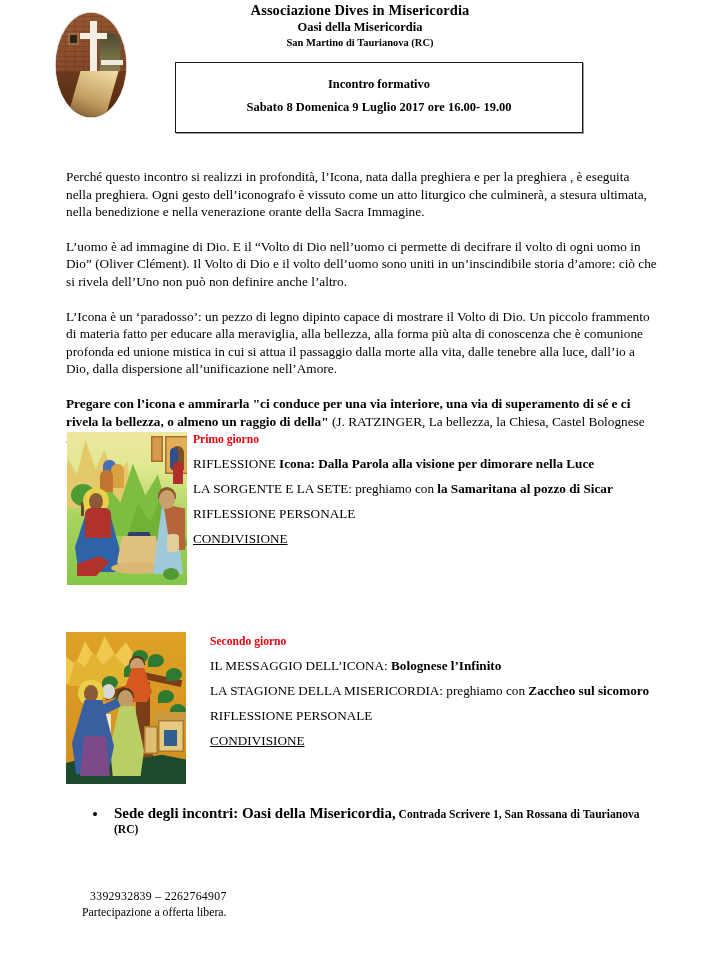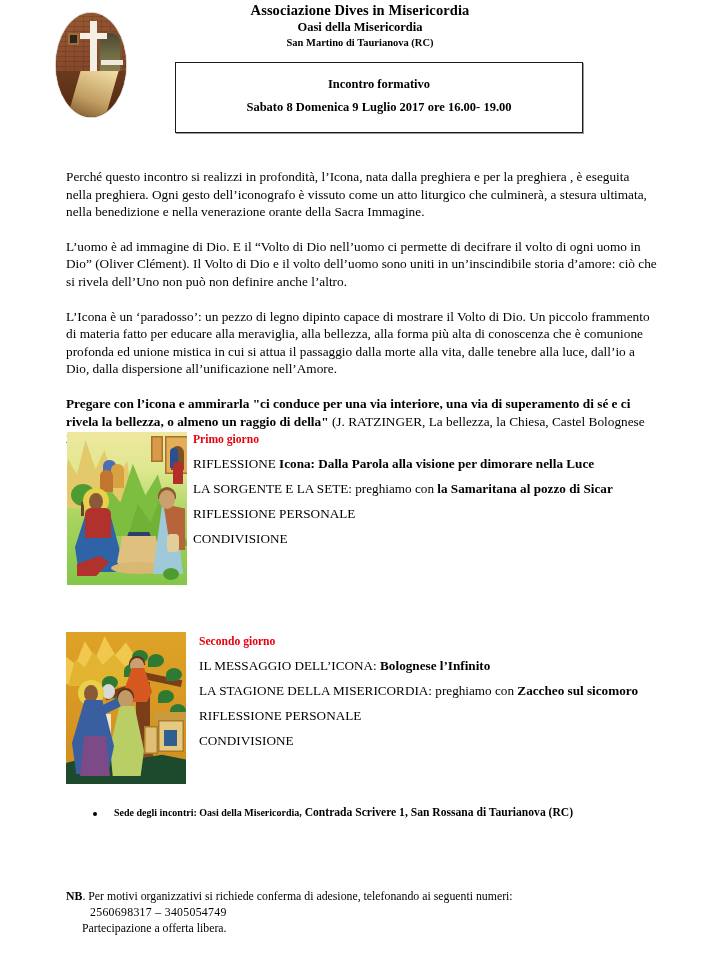--- a/index.html
+++ b/index.html
@@ -184,21 +184,21 @@
     font-size: 11.6px;
     line-height: 15px;
     margin-bottom: 9px;
   }
   .day-line {
     font-size: 13.2px;
     line-height: 16px;
     margin-bottom: 9px;
     white-space: nowrap;
   }
-  .day-line:last-child { margin-bottom: 0; }
+  .day-line:last-child { margin-bottom: 0; text-decoration: underline; }
   .day-line b { font-weight: bold; }
 
   
   .icon1 {
     left: 67px; top: 432px; width: 120px; height: 153px;
     background: linear-gradient(180deg,#e8e08a 0%, #cfe07a 30%, #9fd15a 65%, #8ec94e 100%);
   }
   .icon1 .sky { position:absolute; inset:0; background: linear-gradient(180deg,#efe7a0 0%,#dfe890 24%,#a9d45f 55%,#84c64a 100%); }
   .icon1 .mtn-a { position:absolute; left:-6px; top:2px; width:72px; height:74px;
     background:#e3c96a; clip-path: polygon(0% 100%, 10% 34%, 22% 55%, 34% 8%, 48% 48%, 60% 22%, 76% 62%, 92% 36%, 100% 100%); }
@@ -305,21 +305,21 @@
     width: 4px;
     height: 4px;
     border-radius: 50%;
     background: #000;
   }
   .bullet-text {
     font-size: 11.6px;
     line-height: 14.6px;
   }
   .bullet-text b { font-weight: bold; }
-  .bullet-text .big { font-size: 10px; }
+  .bullet-text .big { font-size: 15px; }
 
   
   .nb-block {
     position: absolute;
     left: 66px;
     top: 888px;
     width: 600px;
     font-size: 11.8px;
     line-height: 16px;
   }
@@ -430,35 +430,34 @@
       <div class="scroll"></div>
       <div class="man-hair"></div>
       <div class="man-head"></div>
       <div class="man-robe"></div>
       <div class="ang-halo"></div>
       <div class="ang-head"></div>
       <div class="ang-robe"></div>
       <div class="ang-under"></div>
       <div class="ang-arm"></div>
     </div>
-    <div class="day-text" style="left:199px; top:634px; width:470px;">
+    <div class="day-text" style="left:210px; top:634px; width:470px;">
       <div class="day-label">Secondo giorno</div>
       <div class="day-line"><span>IL MESSAGGIO DELL’ICONA: </span><b>Bolognese l’Infinito</b></div>
       <div class="day-line"><span>LA STAGIONE DELLA MISERICORDIA: preghiamo con </span><b>Zaccheo sul sicomoro</b></div>
       <div class="day-line">RIFLESSIONE PERSONALE</div>
       <div class="day-line">CONDIVISIONE</div>
     </div>
   </div>
 
   <div class="bullets">
     <div class="bullet-row">
       <span class="bullet-dot"></span>
       <div class="bullet-text"><b class="big">Sede degli incontri: Oasi della Misericordia,</b><b> Contrada Scrivere 1, San Rossana di Taurianova  (RC)</b></div>
     </div>
   </div>
 
   <div class="nb-block">
-    <div class="nb-line1"><b>NB</b><span>. Per  motivi organizzativi si richiede conferma di adesione, telefonando ai seguenti numeri:</span></div>
-    <div class="nb-line2">2560698317   –   3405054749</div>
+    <div class="nb-line2">3392932839   –   2262764907</div>
     <div class="nb-line3">Partecipazione a offerta libera.</div>
   </div>
 
 </div>
 
 </body></html>

